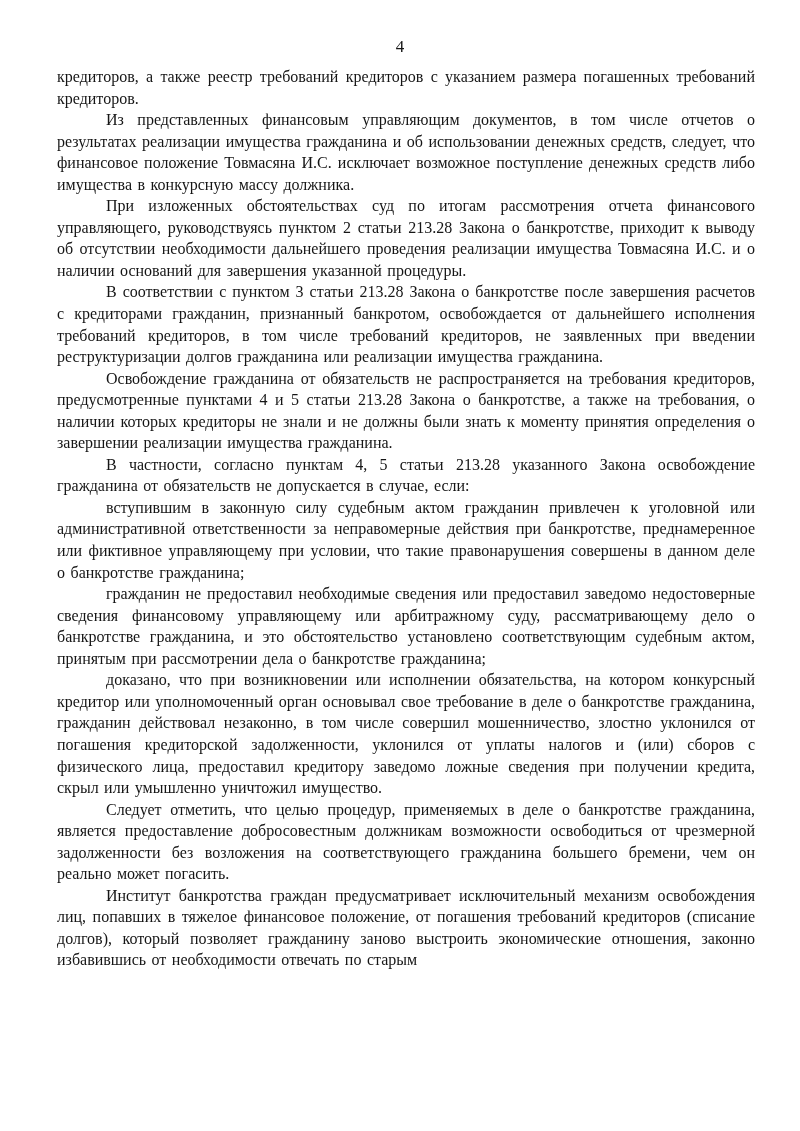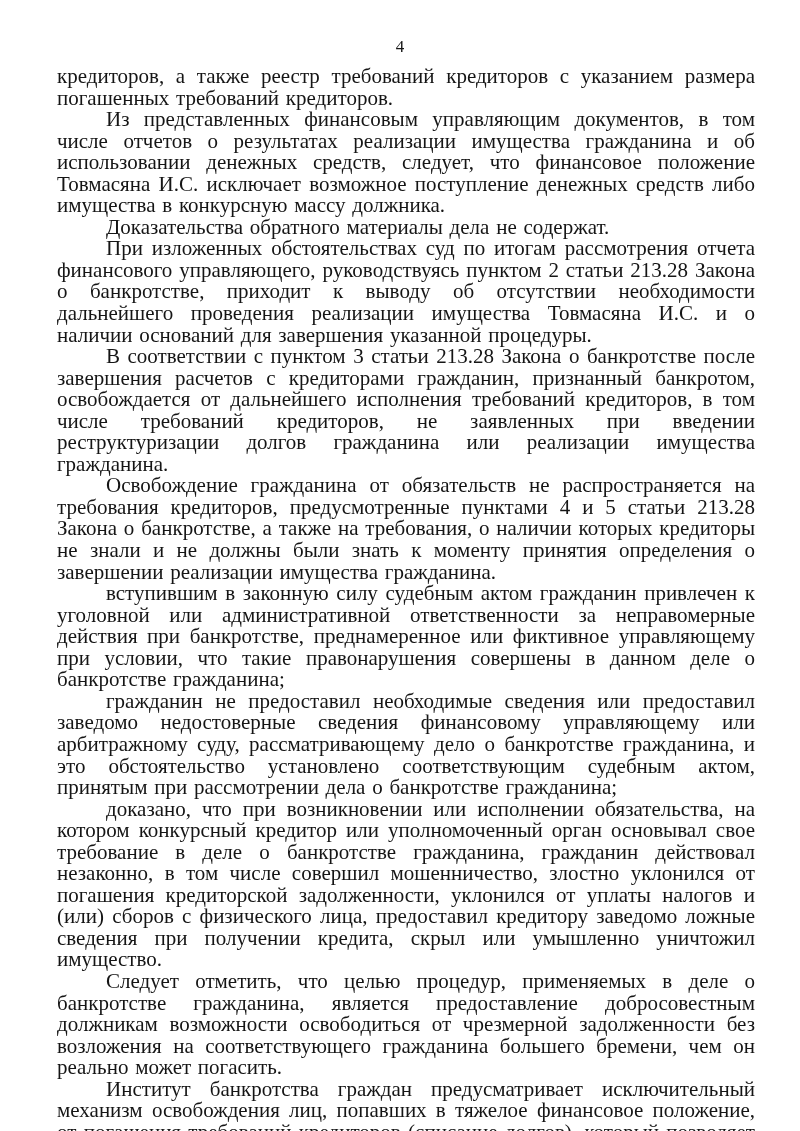--- a/index.html
+++ b/index.html
@@ -27,43 +27,43 @@
   }
   .content {
     position: absolute;
     top: 66px;
     left: 57px;
     width: 698px;
   }
   .para {
     margin: 0;
     padding: 0;
-    font-size: 21px;
+    font-size: 16px;
     line-height: 21.55px;
     text-align: justify;
     text-indent: 49px;
     word-spacing: 1.5px;
     hyphens: none;
   }
   .para.continuation {
     text-indent: 0;
   }
 </style>
 </head>
 <body>
 
 <div class="page">
   <div class="page-number">4</div>
 
   <div class="content">
     <p class="para continuation">кредиторов, а также реестр требований кредиторов с указанием размера погашенных требований кредиторов.</p>
     <p class="para">Из представленных финансовым управляющим документов, в том числе отчетов о результатах реализации имущества гражданина и об использовании денежных средств, следует, что финансовое положение Товмасяна И.С.  исключает возможное поступление денежных средств либо имущества в конкурсную массу должника.</p>
-    <p class="para">Доказательства обратного материалы дела не содержат.</p>
     <p class="para">При изложенных обстоятельствах суд по итогам рассмотрения отчета финансового управляющего, руководствуясь пунктом 2 статьи 213.28 Закона о банкротстве, приходит к выводу об отсутствии необходимости дальнейшего проведения реализации имущества Товмасяна И.С.  и о наличии оснований для завершения указанной процедуры.</p>
     <p class="para">В соответствии с пунктом 3 статьи 213.28 Закона о банкротстве после завершения расчетов с кредиторами гражданин, признанный банкротом, освобождается от дальнейшего исполнения требований кредиторов, в том числе требований кредиторов, не заявленных при введении реструктуризации долгов гражданина или реализации имущества гражданина.</p>
     <p class="para">Освобождение гражданина от обязательств не распространяется на требования кредиторов, предусмотренные пунктами 4 и 5 статьи 213.28 Закона о банкротстве, а также на требования, о наличии которых кредиторы не знали и не должны были знать к моменту принятия определения о завершении реализации имущества гражданина.</p>
+    <p class="para">В частности, согласно пунктам 4, 5 статьи 213.28 указанного Закона освобождение гражданина от обязательств не допускается в случае, если:</p>
     <p class="para">вступившим в законную силу судебным актом гражданин привлечен к уголовной или административной ответственности за неправомерные действия при банкротстве, преднамеренное или фиктивное управляющему при условии, что такие правонарушения совершены в данном деле о банкротстве гражданина;</p>
     <p class="para">гражданин не предоставил необходимые сведения или предоставил заведомо недостоверные сведения финансовому управляющему или арбитражному суду, рассматривающему дело о банкротстве гражданина, и это обстоятельство установлено соответствующим судебным актом, принятым при рассмотрении дела о банкротстве гражданина;</p>
     <p class="para">доказано, что при возникновении или исполнении обязательства, на котором конкурсный кредитор или уполномоченный орган основывал свое требование в деле о банкротстве гражданина, гражданин действовал незаконно, в том числе совершил мошенничество, злостно уклонился от погашения кредиторской задолженности, уклонился от уплаты налогов и (или) сборов с физического лица, предоставил кредитору заведомо ложные сведения при получении кредита, скрыл или умышленно уничтожил имущество.</p>
     <p class="para">Следует отметить, что целью процедур, применяемых в деле о банкротстве гражданина, является предоставление добросовестным должникам возможности освободиться от чрезмерной задолженности без возложения на соответствующего гражданина большего бремени, чем он реально может погасить.</p>
     <p class="para">Институт банкротства граждан предусматривает исключительный механизм освобождения лиц, попавших в тяжелое финансовое положение, от погашения требований кредиторов (списание долгов), который позволяет гражданину заново выстроить экономические отношения, законно избавившись от необходимости отвечать по старым</p>
   </div>
 </div>
 
 </body></html>

